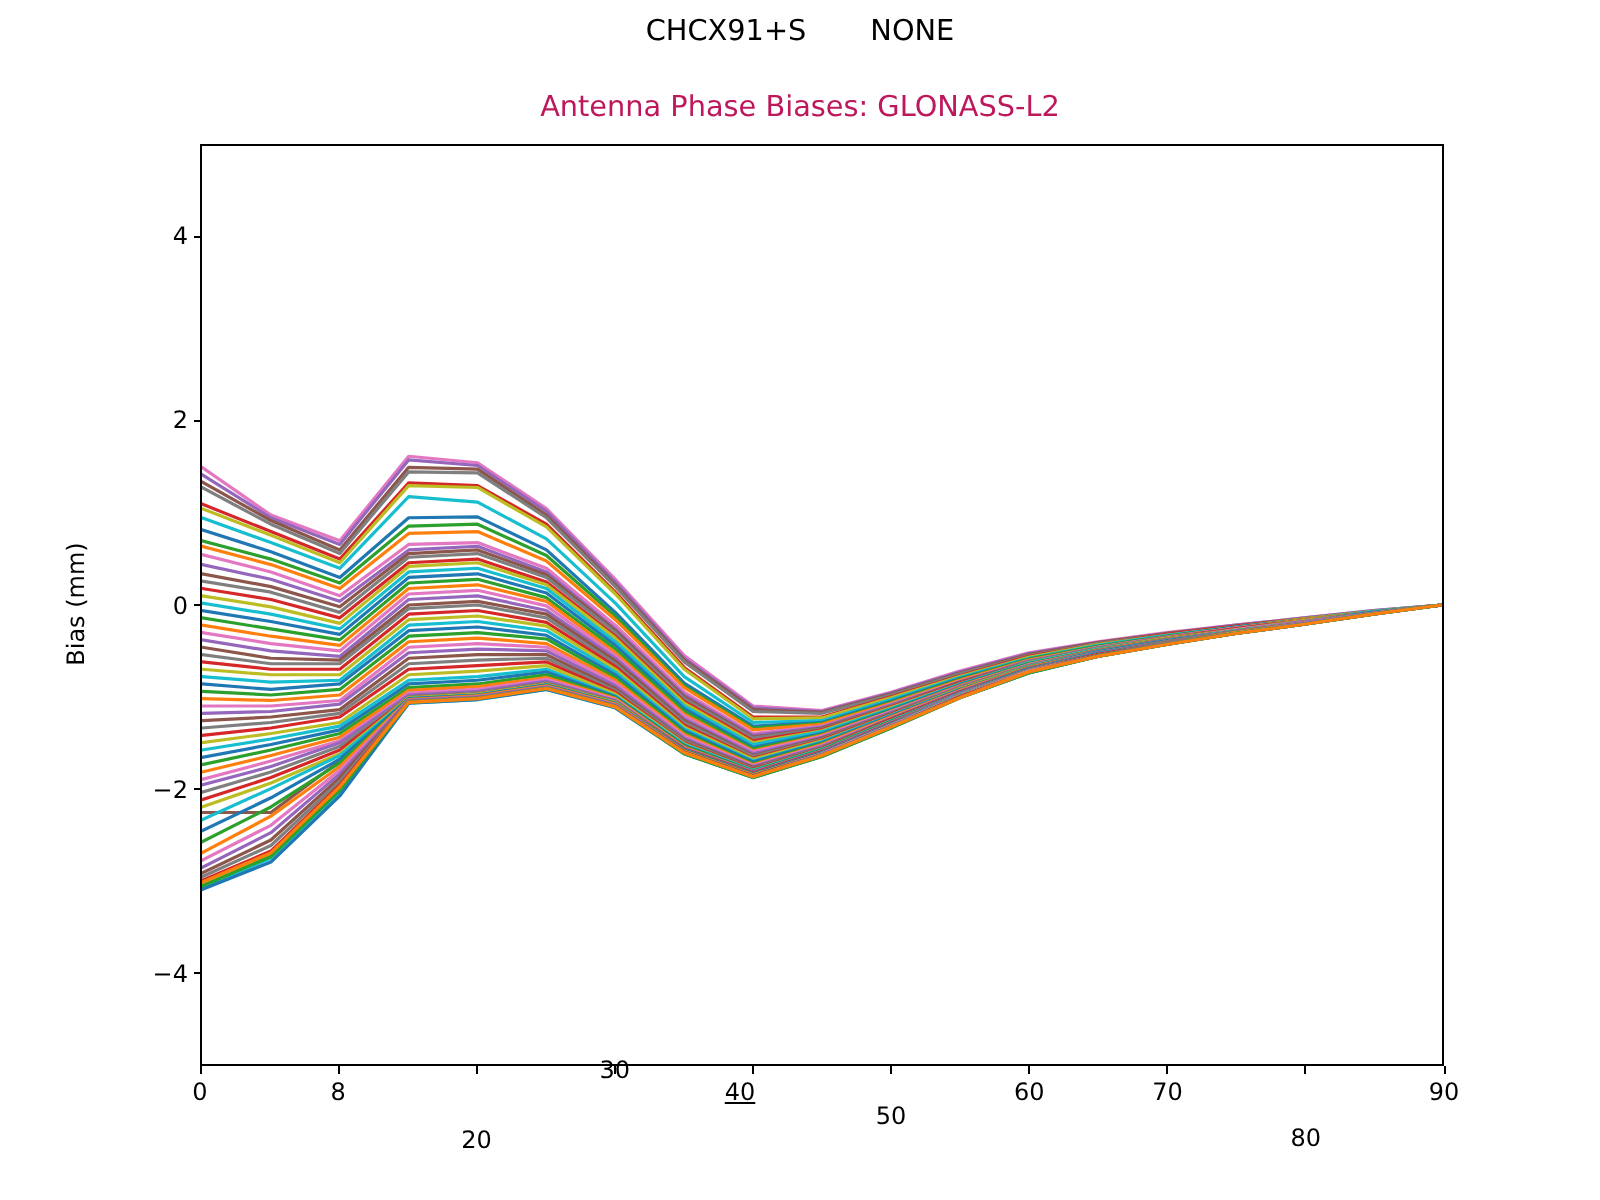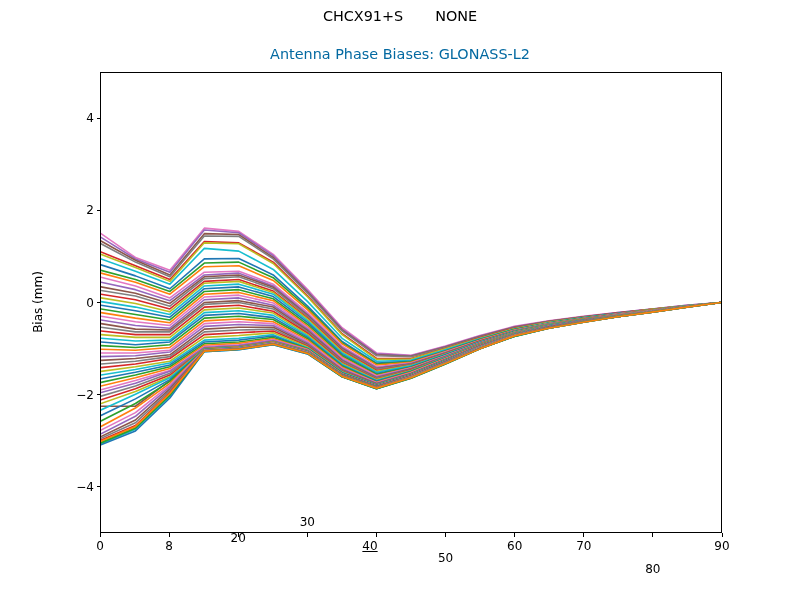--- a/index.html
+++ b/index.html
@@ -31,21 +31,21 @@
     letter-spacing: 0px;
     white-space: pre;
   }
   .axtitle {
     position: absolute;
     top: 46px;
     left: 0;
     width: 800px;
     text-align: center;
     font-size: 14.4px;
-    color: #0369a1;
+    color: #be185d;
   }
   #plot-area {
     position: absolute;
     left: 100px;
     top: 72px;
     width: 622px;
     height: 461px;
     box-sizing: border-box;
     border: 1.1px solid #000000;
     background: #ffffff;
@@ -210,22 +210,22 @@
   <div id="ytick-labels-layer">
       <div class="ytick-label" style="top: 486.9px; right: 706px;">−4</div>
       <div class="ytick-label" style="top: 394.7px; right: 706px;">−2</div>
       <div class="ytick-label" style="top: 302.5px; right: 706px;">0</div>
       <div class="ytick-label" style="top: 210.3px; right: 706px;">2</div>
       <div class="ytick-label" style="top: 118.1px; right: 706px;">4</div>
     </div>
   <div id="xtick-labels-layer">
       <div class="xtick-label" style="left: 100px; top: 539px;">0</div>
       <div class="xtick-label" style="left: 169.111px; top: 539px;">8</div>
-      <div class="xtick-label" style="left: 238.222px; top: 531px;">20</div>
-      <div class="xtick-label" style="left: 307.333px; top: 515px;">30</div>
+      <div class="xtick-label" style="left: 238.222px; top: 563px;">20</div>
+      <div class="xtick-label" style="left: 307.333px; top: 528px;">30</div>
       <div class="xtick-label" style="left: 370px; top: 539px; text-decoration: underline;">40</div>
       <div class="xtick-label" style="left: 445.556px; top: 551px;">50</div>
       <div class="xtick-label" style="left: 514.667px; top: 539px;">60</div>
       <div class="xtick-label" style="left: 583.778px; top: 539px; text-align: center;">70</div>
       <div class="xtick-label" style="left: 652.889px; top: 539px; margin-top: 23px;">80</div>
       <div class="xtick-label" style="left: 722px; top: 539px;">90</div>
     </div>
 
   <div class="ylabel">Bias (mm)</div>
 

